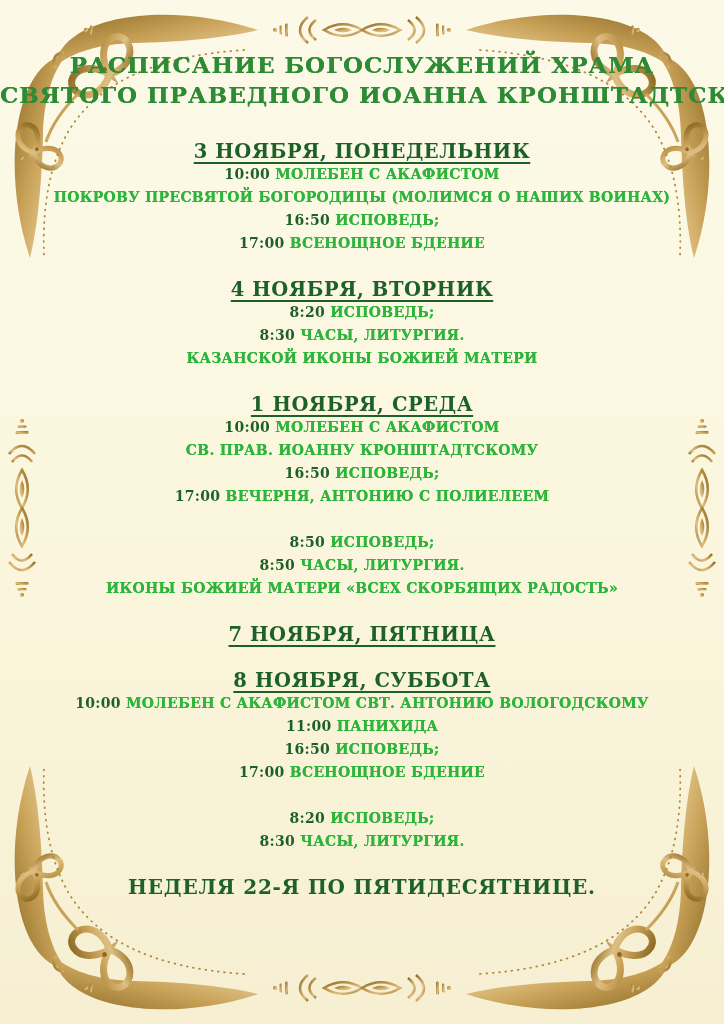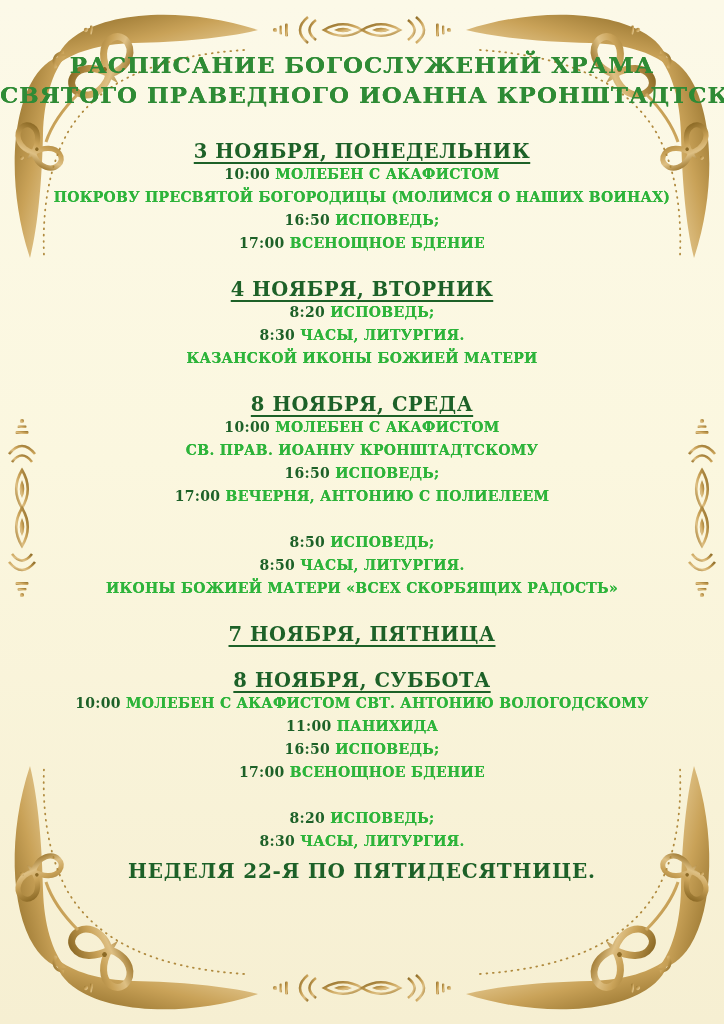--- a/index.html
+++ b/index.html
@@ -39,21 +39,21 @@
     text-decoration-thickness:1.5px;
     text-underline-offset:4px;
     white-space:nowrap;
   }
   .line{
     font-size:14px;line-height:23px;letter-spacing:0.3px;white-space:nowrap;
   }
   .time{color:var(--day-green);}
   .svc{color:var(--service-green);text-shadow:0 0 0.3px var(--service-green);}
   .footer-note{
-    margin-top:7px;
+    margin-top:23px;
     color:var(--day-green);
     font-size:20px;line-height:23px;letter-spacing:0.8px;white-space:nowrap;
   }
 </style>
 </head>
 <body>
 
 <div class="page">
 
   <svg class="frame" viewBox="0 0 724 1024" xmlns="http://www.w3.org/2000/svg" aria-hidden="true">
@@ -180,21 +180,21 @@
     <span class="time">8:30 </span><span class="svc">ЧАСЫ, ЛИТУРГИЯ.</span>
   </div>
 
   <div class="line">
     <span class="svc">КАЗАНСКОЙ ИКОНЫ БОЖИЕЙ МАТЕРИ</span>
   </div>
 </div>
   </div>
 
   <div class="section">
-    <div class="day-header">8 НОЯБРЯ, СРЕДА</div>
+    <div class="day-header">1 НОЯБРЯ, СРЕДА</div>
     <div>
   <div class="line">
     <span class="time">10:00 </span><span class="svc">МОЛЕБЕН С АКАФИСТОМ</span>
   </div>
 
   <div class="line">
     <span class="svc">СВ. ПРАВ. ИОАННУ КРОНШТАДТСКОМУ</span>
   </div>
 
   <div class="line">

